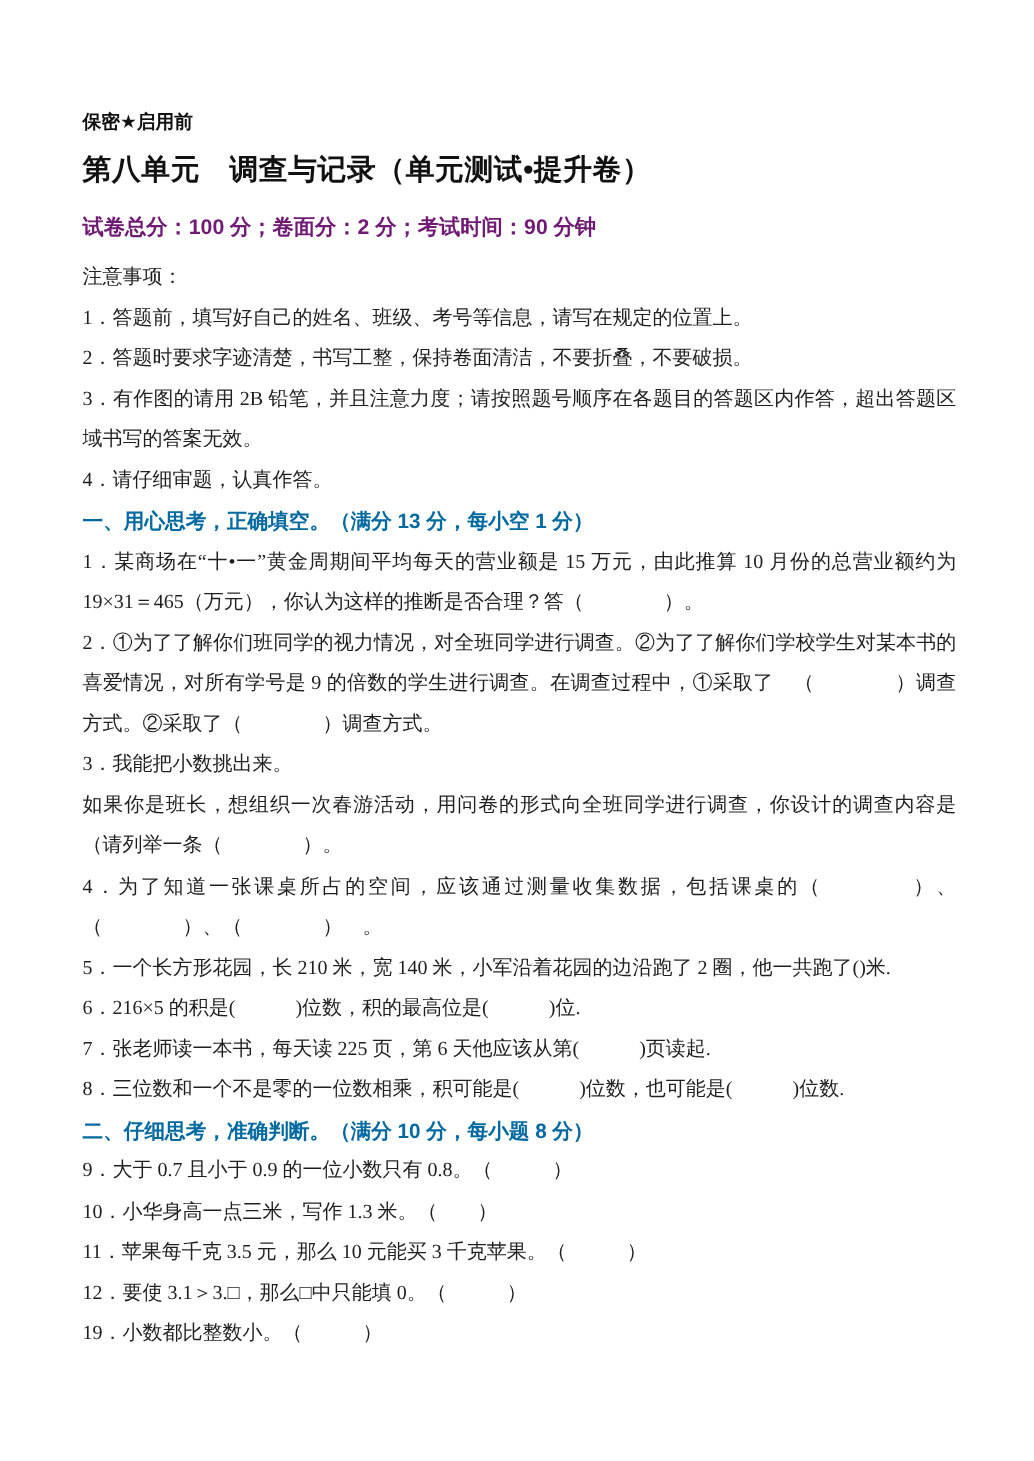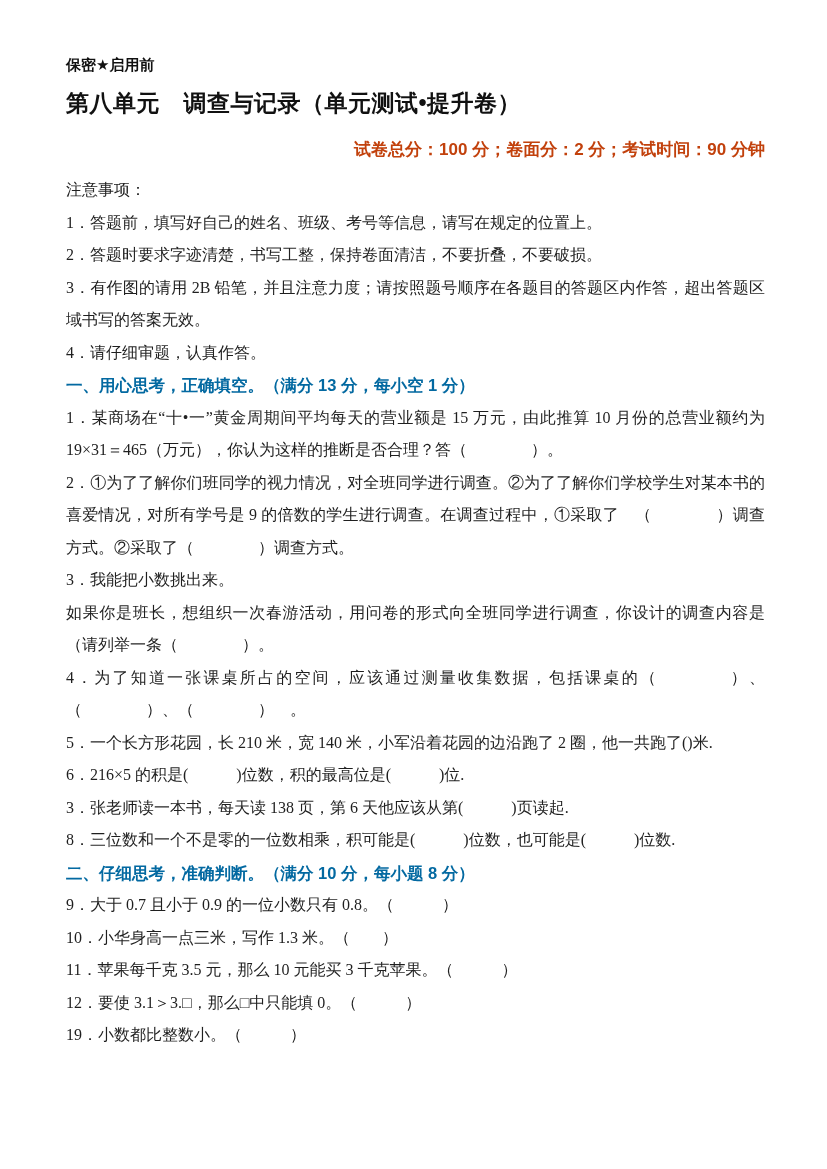--- a/index.html
+++ b/index.html
@@ -6,21 +6,21 @@
     margin: 0;
     padding: 0;
     background: #ffffff;
   }
   .page {
     position: relative;
     width: 827px;
     height: 1169px;
     box-sizing: border-box;
     background: #ffffff;
-    padding: 56px 62px 0 66px;
+    padding: 88px 62px 0 66px;
     font-family: "Liberation Serif", "DejaVu Serif", serif;
     color: #1f1f1f;
     overflow: hidden;
   }
   .security {
     font-family: "Liberation Sans", "DejaVu Sans", sans-serif;
     font-weight: bold;
     font-size: 15px;
     color: #111;
   }
@@ -30,23 +30,23 @@
     font-size: 23px;
     text-align: left;
     margin: 13px 0 0 0;
     color: #111;
     letter-spacing: 0.5px;
   }
   .subtitle {
     font-family: "Liberation Sans", "DejaVu Sans", sans-serif;
     font-weight: bold;
     font-size: 17px;
-    text-align: right;
+    text-align: left;
     margin: 19px 0 0 0;
-    color: #c2410c;
+    color: #701a75;
   }
   .body-block {
     margin-top: 13px;
     font-size: 16px;
     line-height: 32.5px;
   }
   .body-block p {
     margin: 0;
     text-align: justify;
     white-space: pre-wrap;
@@ -78,21 +78,21 @@
     <p>4．请仔细审题，认真作答。</p>
 
     <p class="section-heading">一、用心思考，正确填空。（满分 13 分，每小空 1 分）</p>
     <p>1．某商场在“十•一”黄金周期间平均每天的营业额是 15 万元，由此推算 10 月份的总营业额约为 19×31＝465（万元），你认为这样的推断是否合理？答（　　　　）。</p>
     <p>2．①为了了解你们班同学的视力情况，对全班同学进行调查。②为了了解你们学校学生对某本书的喜爱情况，对所有学号是 9 的倍数的学生进行调查。在调查过程中，①采取了　（　　　　）调查方式。②采取了（　　　　）调查方式。</p>
     <p>3．我能把小数挑出来。
 如果你是班长，想组织一次春游活动，用问卷的形式向全班同学进行调查，你设计的调查内容是（请列举一条（　　　　）。</p>
     <p>4．为了知道一张课桌所占的空间，应该通过测量收集数据，包括课桌的（　　　　）、（　　　　）、（　　　　）　。</p>
     <p>5．一个长方形花园，长 210 米，宽 140 米，小军沿着花园的边沿跑了 2 圈，他一共跑了()米.</p>
     <p>6．216×5 的积是(　　　)位数，积的最高位是(　　　)位.</p>
-    <p>3．张老师读一本书，每天读 138 页，第 6 天他应该从第(　　　)页读起.</p>
+    <p>7．张老师读一本书，每天读 225 页，第 6 天他应该从第(　　　)页读起.</p>
     <p>8．三位数和一个不是零的一位数相乘，积可能是(　　　)位数，也可能是(　　　)位数.</p>
 
     <p class="section-heading">二、仔细思考，准确判断。（满分 10 分，每小题 8 分）</p>
     <p>9．大于 0.7 且小于 0.9 的一位小数只有 0.8。（　　　）</p>
     <p>10．小华身高一点三米，写作 1.3 米。（　　）</p>
     <p>11．苹果每千克 3.5 元，那么 10 元能买 3 千克苹果。（　　　）</p>
     <p>12．要使 3.1＞3.□，那么□中只能填 0。（　　　）</p>
     <p>19．小数都比整数小。（　　　）</p>
 
   </div>

